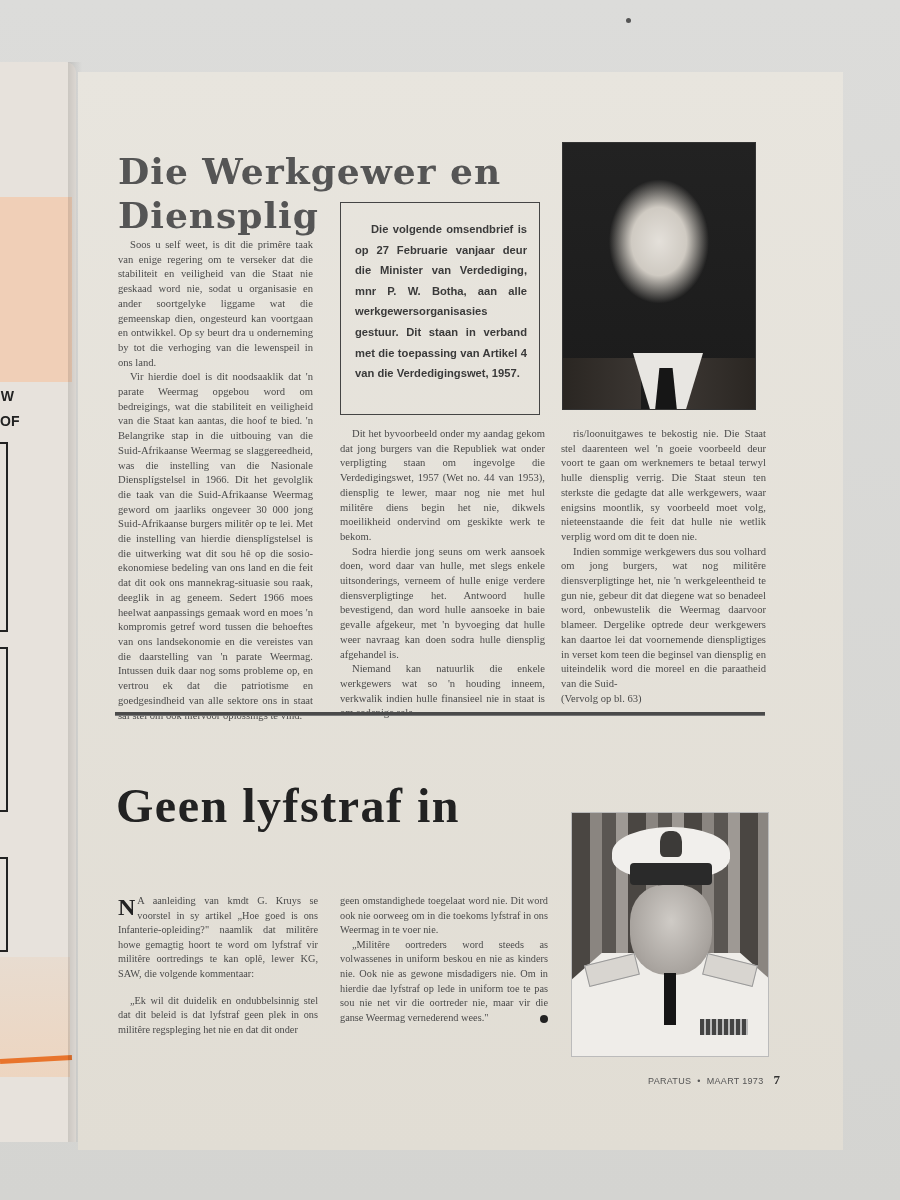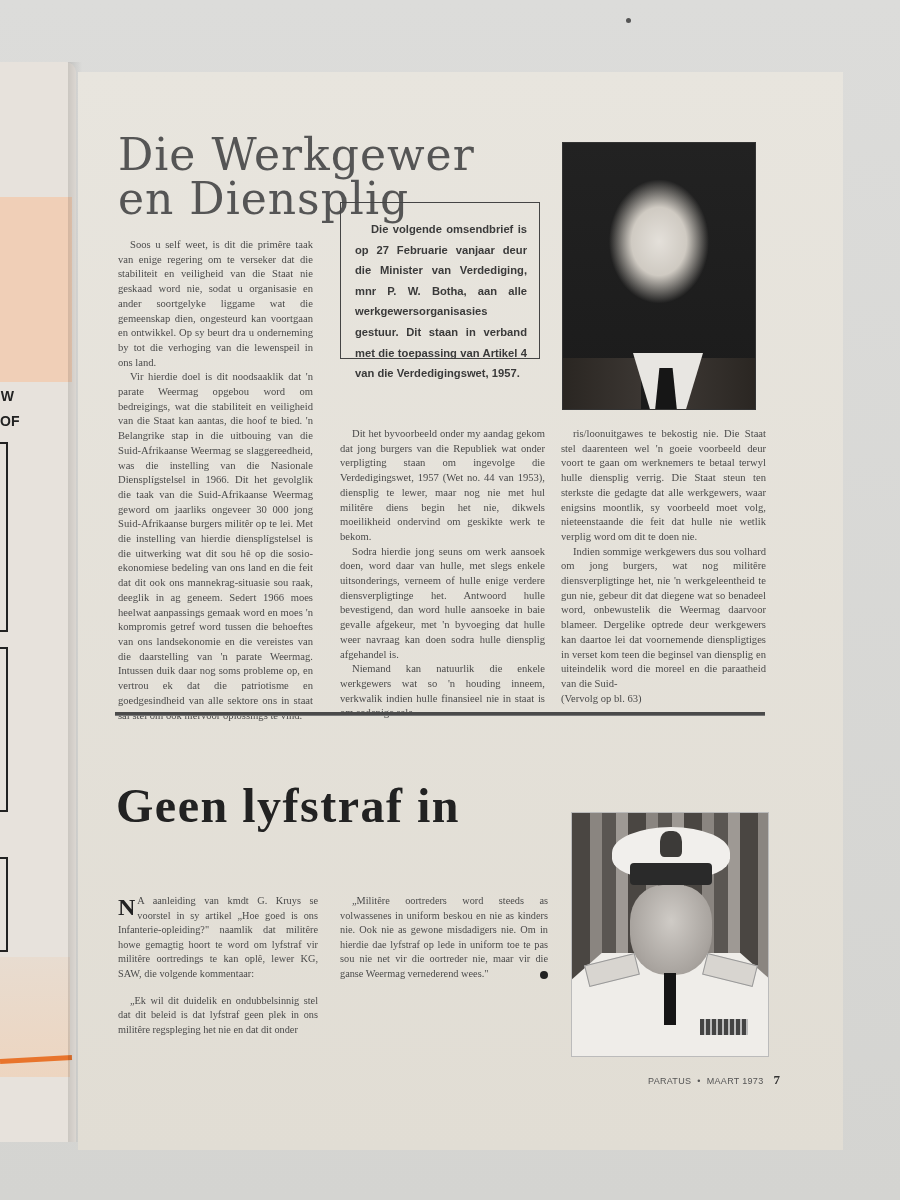--- a/index.html
+++ b/index.html
@@ -12,22 +12,22 @@
   .left-band-bot{position:absolute;left:0;top:895px;width:70px;height:120px;background:linear-gradient(180deg,#e8dcd0,#edd5c0)}
   .left-orange-line{position:absolute;left:0;top:995px;width:72px;height:5px;background:#e8742c;transform:rotate(-3deg)}
   .left-letters{position:absolute;left:0;top:322px;font-family:"Liberation Sans",sans-serif;font-weight:bold;font-size:14px;color:#222;line-height:25px;text-align:right;width:14px}
   .left-box{position:absolute;left:-4px;width:12px;border:2px solid #222}
   .left-box.b1{top:380px;height:190px}
   .left-box.b2{top:585px;height:165px}
   .left-box.b3{top:795px;height:95px}
   .gutter-shadow{position:absolute;left:68px;top:62px;width:14px;height:1080px;background:linear-gradient(90deg,rgba(0,0,0,.12),rgba(0,0,0,0))}
   
   .page{position:absolute;left:78px;top:72px;width:765px;height:1078px;background:#e6e2da;background:linear-gradient(180deg,#e8e5de 0%,#e1ddd4 100%)}
-  .title1{position:absolute;left:40px;top:61px;font-family:"DejaVu Serif",serif;font-weight:normal;font-size:44px;line-height:44px;color:#555;letter-spacing:1px;width:420px}
-  .intro-box{position:absolute;left:262px;top:130px;width:200px;height:157px;border:1.5px solid #444;padding:16px 12px 10px 14px}
+  .title1{position:absolute;left:40px;top:77px;font-family:"DejaVu Serif",serif;font-weight:bold;font-size:36px;line-height:44px;color:#555;letter-spacing:1px;width:420px}
+  .intro-box{position:absolute;left:262px;top:130px;width:200px;height:213px;border:1.5px solid #444;padding:16px 12px 10px 14px}
   .intro-text{font-family:"Liberation Sans",sans-serif;font-weight:bold;font-size:11.2px;line-height:20.6px;color:#3a3a3a;text-align:justify;text-indent:16px}
   .photo1{position:absolute;left:484px;top:70px;width:194px;height:268px;background:radial-gradient(ellipse 50px 62px at 50% 37%,#e4e0da 0%,#cfcac2 55%,rgba(0,0,0,0) 100%),linear-gradient(180deg,#222 0%,#1b1b1b 100%);border:1px solid #333;overflow:hidden}
   .photo1 .collar{position:absolute;left:70px;top:210px;width:70px;height:58px;background:#e8e6e2;clip-path:polygon(0 0,100% 0,75% 100%,25% 100%)}
   .photo1 .tie{position:absolute;left:92px;top:225px;width:22px;height:43px;background:#161616;clip-path:polygon(20% 0,80% 0,100% 100%,0 100%)}
   .photo1 .suit{position:absolute;left:0;top:215px;width:194px;height:60px;background:linear-gradient(90deg,#2a2622 0%,#3b3632 40%,transparent 40%,transparent 60%,#3b3632 60%,#2a2622 100%)}
   .col{position:absolute;font-family:Liberation Serif, serif;font-size:10.6px;line-height:14.7px;color:#4a4a4a;text-align:justify;hyphens:auto}
   .col p{text-indent:12px}
   .c1{left:40px;top:166px;width:195px}
   .c2{left:262px;top:355px;width:205px}
   .c3{left:483px;top:355px;width:205px}
@@ -114,20 +114,21 @@
     <span>Geen lyfstraf in</span><br>
   </h2>
 
   <div class="col c4">
     <p><span class="dropcap">N</span><span>A aanleiding van kmdt G. Kruys se voorstel in sy artikel „Hoe goed is ons Infanterie-opleiding?" naamlik dat militêre howe gemagtig hoort te word om lyfstraf vir militêre oortredings te kan oplê, lewer KG, SAW, die volgende kommentaar:</span></p>
     <div class="gap"></div>
     <p class="quote">„Ek wil dit duidelik en ondubbelsinnig stel dat dit beleid is dat lyfstraf geen plek in ons militêre regspleging het nie en dat dit onder</p>
   </div>
 
   <div class="col c5">
+    <p>geen omstandighede toegelaat word nie. Dit word ook nie oorweeg om in die toekoms lyfstraf in ons Weermag in te voer nie.</p>
     <p class="quote"><span>„Militêre oortreders word steeds as volwassenes in uniform beskou en nie as kinders nie. Ook nie as gewone misdadigers nie. Om in hierdie dae lyfstraf op lede in uniform toe te pas sou nie net vir die oortreder nie, maar vir die ganse Weermag vernederend wees."</span><span class="endmark"></span></p>
   </div>
 
   <div class="photo2">
     <div class="uniform"></div>
     <div class="ep l"></div>
     <div class="ep r"></div>
     <div class="face"></div>
     <div class="cap"></div>
     <div class="capband"></div>

